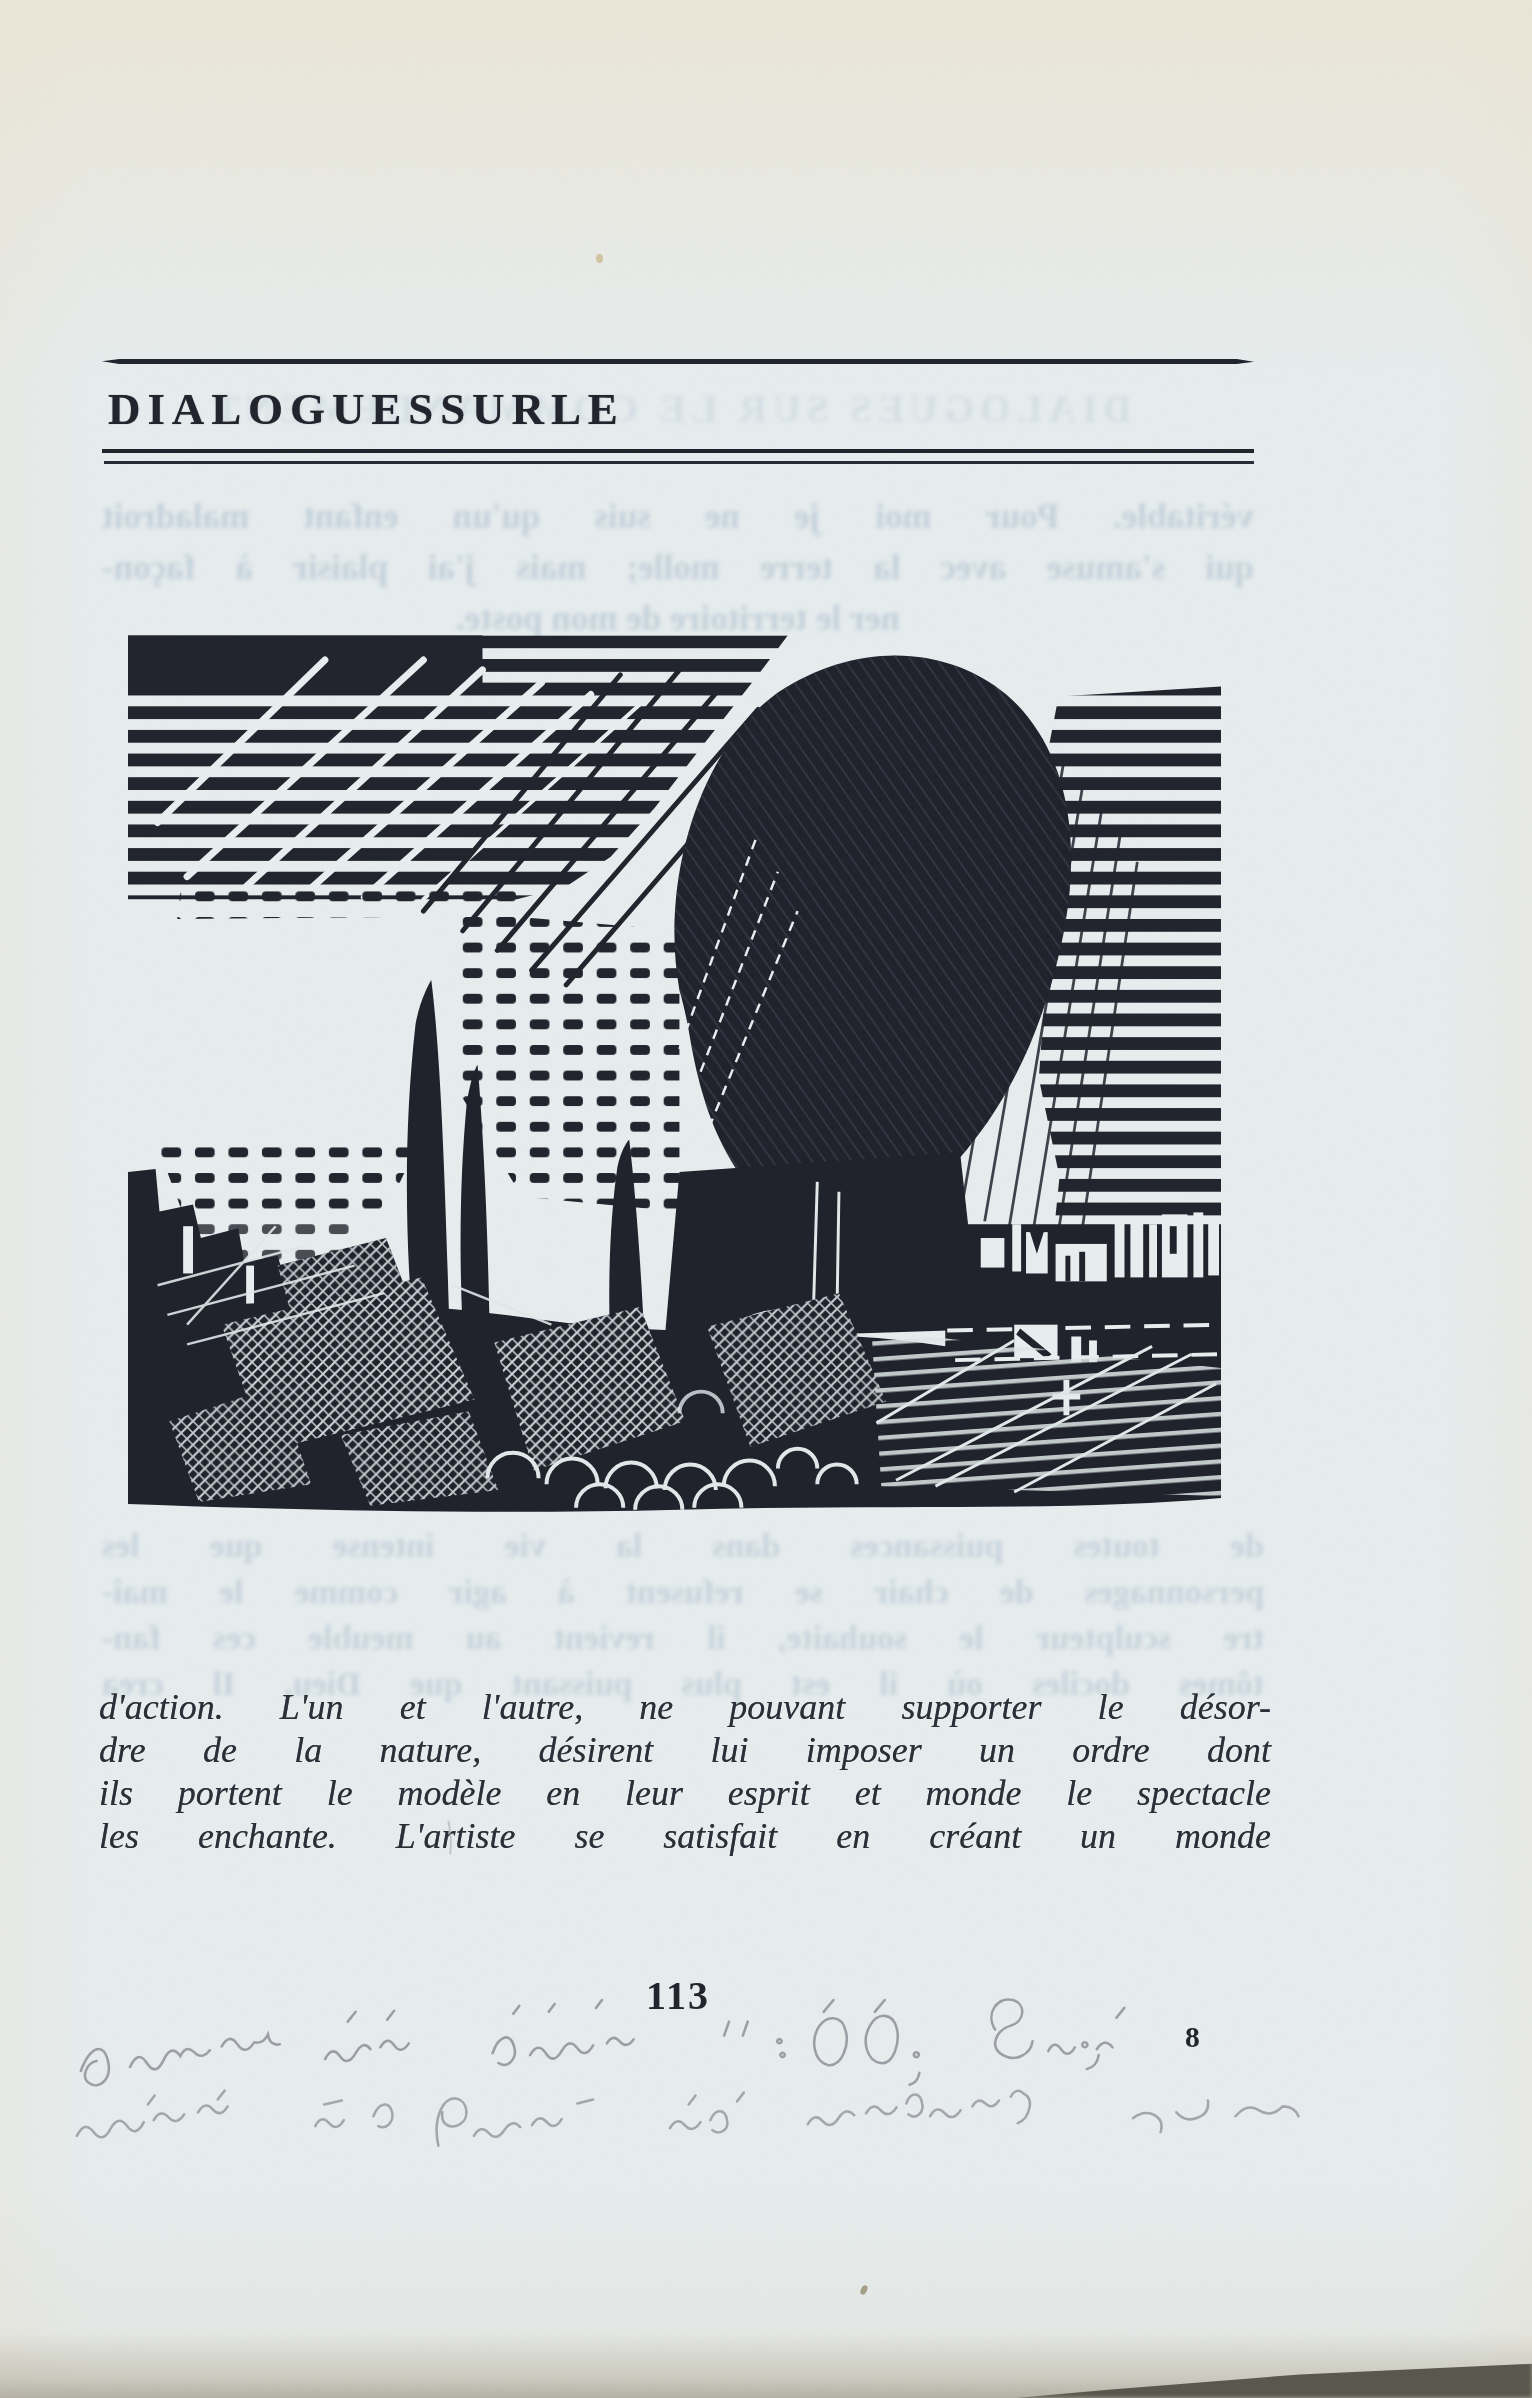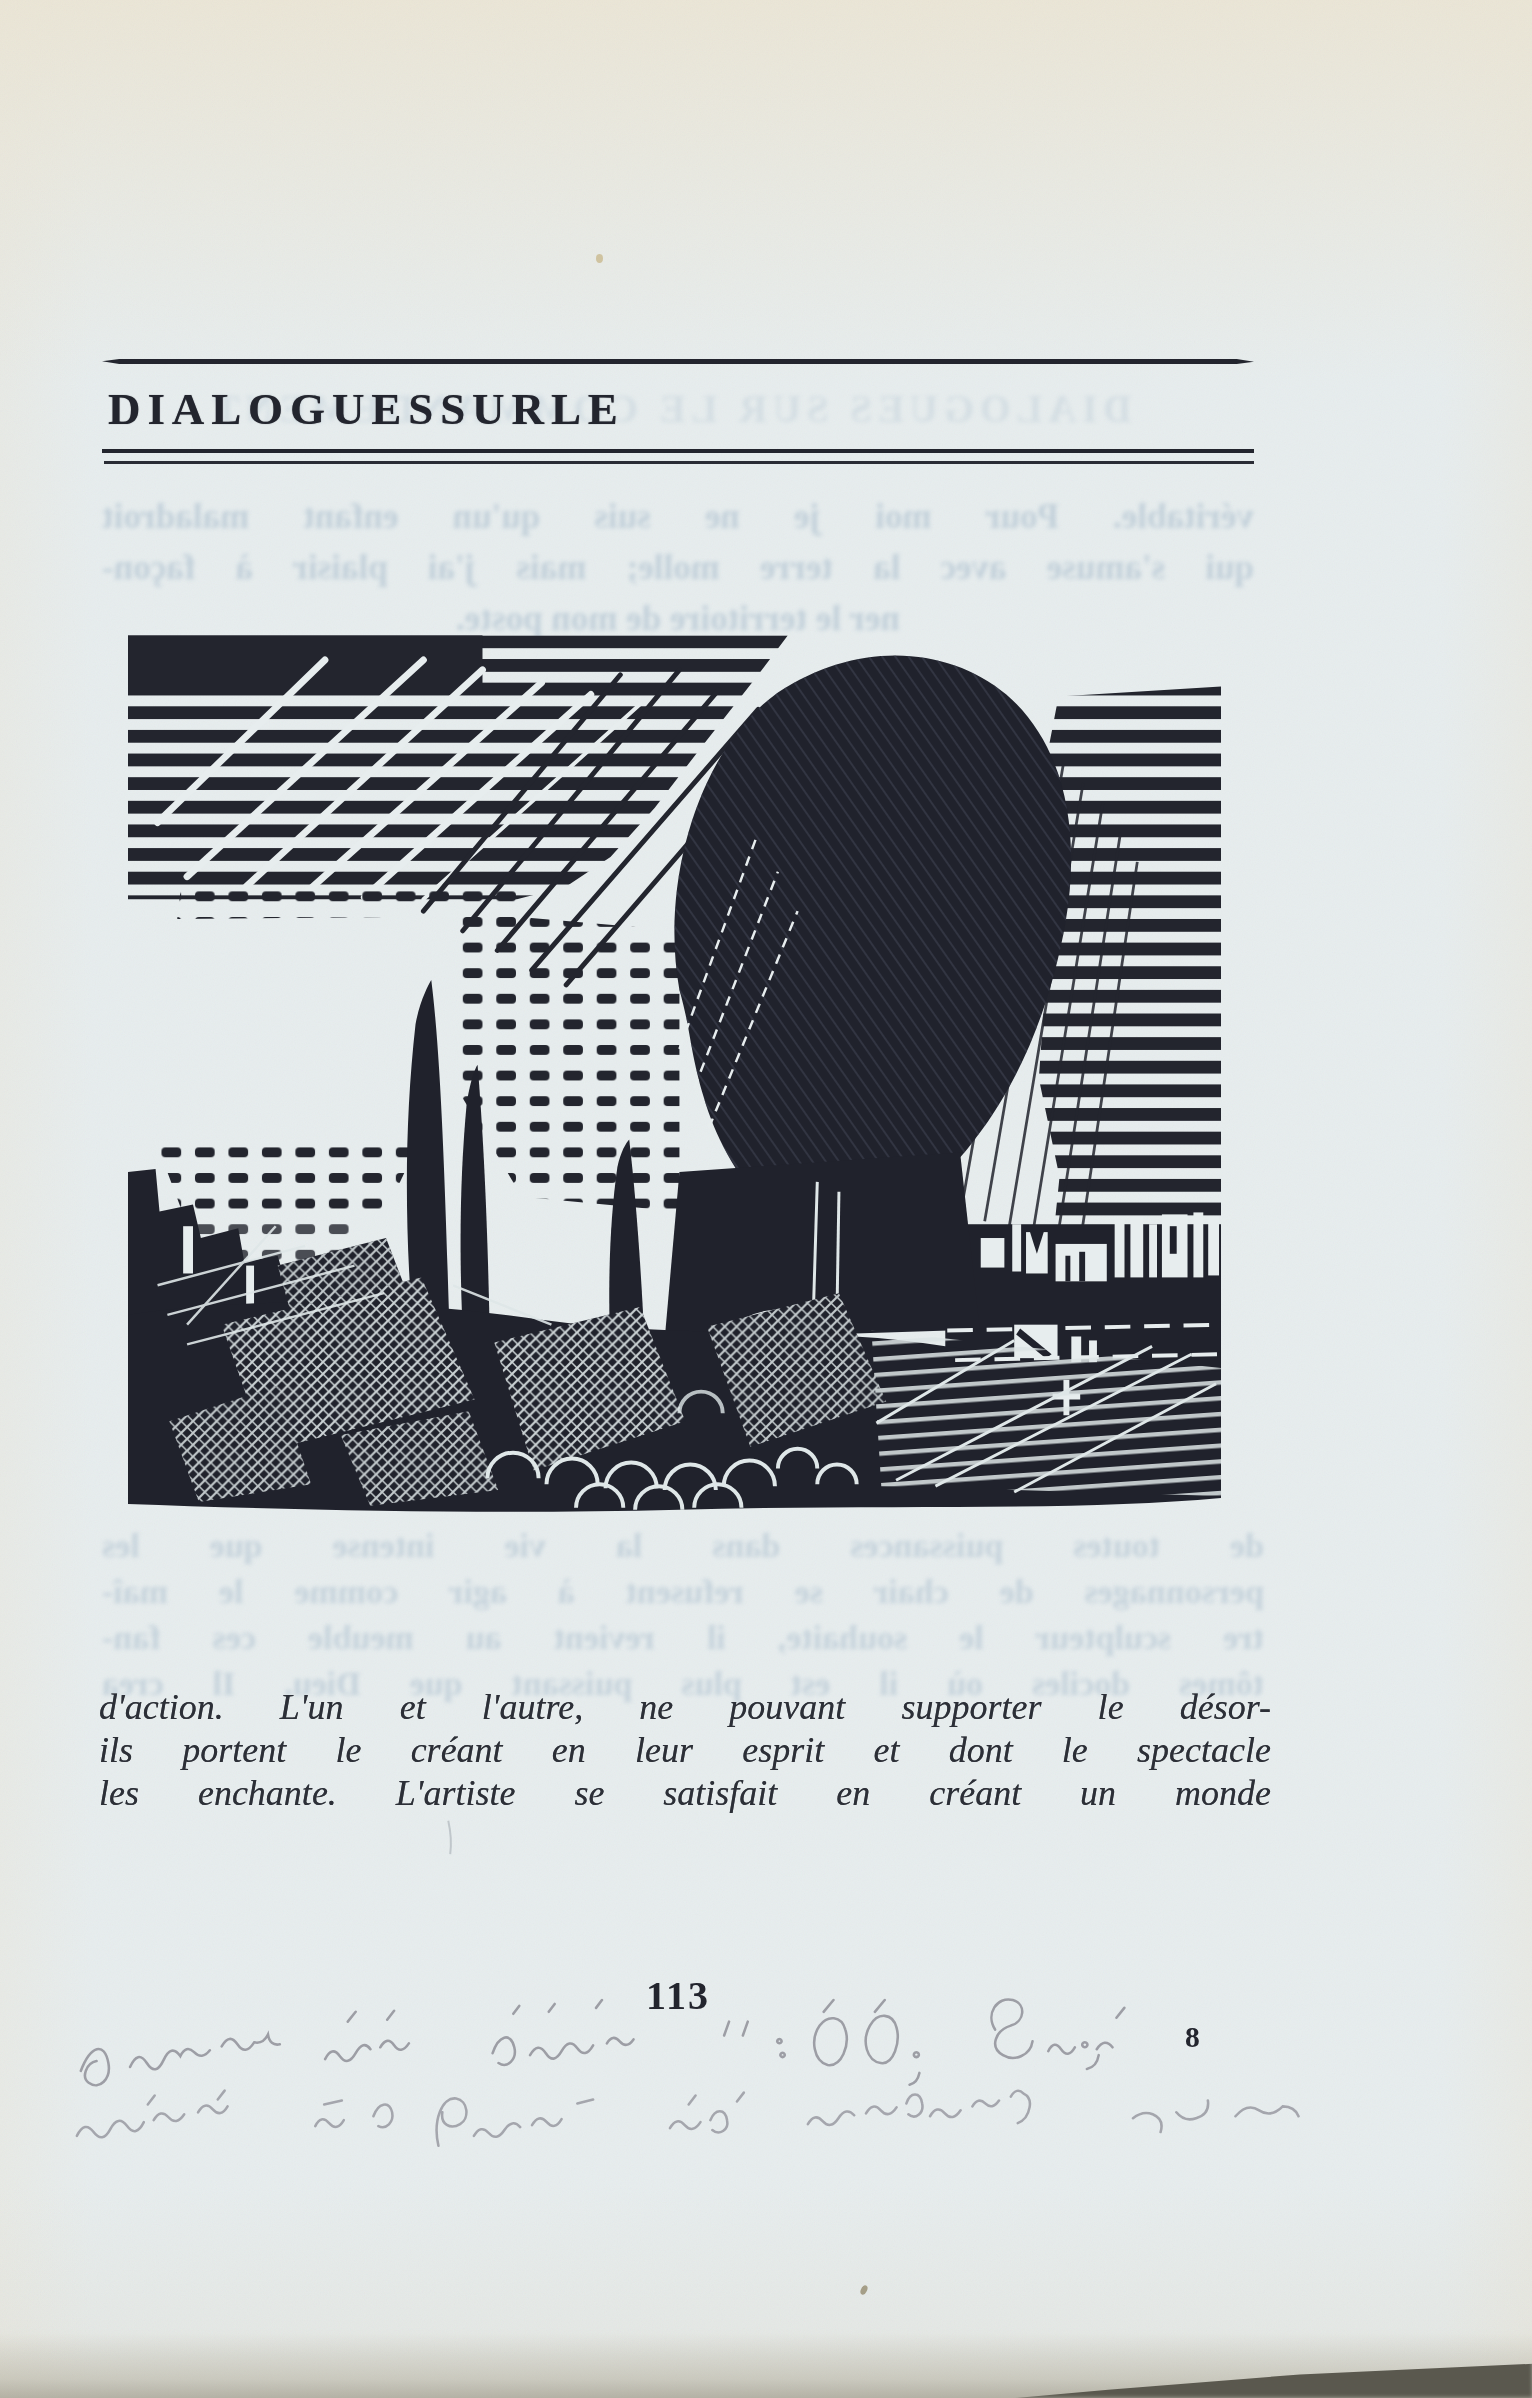--- a/index.html
+++ b/index.html
@@ -274,21 +274,22 @@
 
 <div class="ghost ghost-mid">
   <div class="gl">de toutes puissances dans la vie intense que les</div>
   <div class="gl">personnages de chair se refusent à agir comme le maî-</div>
   <div class="gl">tre sculpteur le souhaite, il revient au meuble ces fan-</div>
   <div class="gl">tômes dociles où il est plus puissant que Dieu. Il crea</div>
 </div>
 
 <div class="paragraph">
   <div class="pl">d'action. L'un et l'autre, ne pouvant supporter le désor-</div>
-  <div class="pl">ils portent le créant en leur esprit et dont le spectacle</div>
+  <div class="pl">dre de la nature, désirent lui imposer un ordre dont</div>
+  <div class="pl">ils portent le modèle en leur esprit et monde le spectacle</div>
   <div class="pl">les enchante. L'artiste se satisfait en créant un monde</div>
 </div>
 
 <div class="page-number">113</div>
 <div class="signature-mark">8</div>
 
 <svg class="pencil-layer" width="1533" height="2399" viewBox="0 0 1556 2435">
   <g stroke="#8b8b94" stroke-width="2.6" fill="none" stroke-linecap="round" opacity=".8">
     <path d="M82,2102 c10,-26 24,-30 28,-8 c3,16 -9,28 -20,20 c-8,-6 -2,-20 8,-22 m34,6 q8,-18 17,-4 t17,-3 t17,-4 q6,-12 14,-4 t16,-2 m12,-4 q8,-14 16,-2 t17,-2 q9,2 14,-8 q2,12 12,10"></path>
     <path d="M330,2090 q7,-14 15,-3 t16,-3 t15,-4 m10,-2 q7,-12 14,-2 t15,-2 m-62,-22 l8,-10 m32,8 l7,-9"></path>

